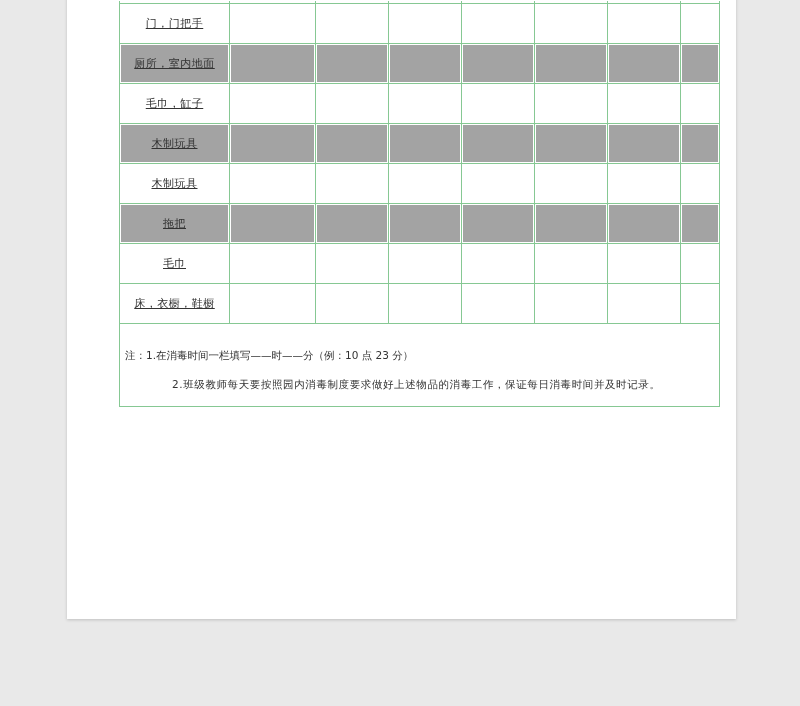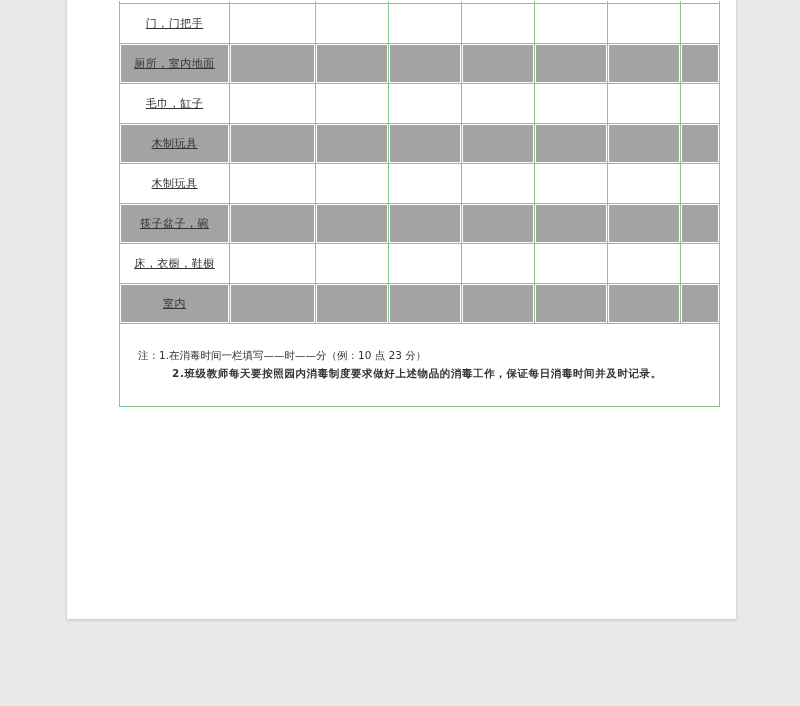--- a/index.html
+++ b/index.html
@@ -34,22 +34,22 @@
       box-shadow: inset 0 0 0 1px #ffffff;
     }
     .tbl td.label { letter-spacing: 0.5px; text-decoration: underline; }
     .notes-cell {
       height: 82px !important;
       text-align: left !important;
       vertical-align: top !important;
       padding: 0 !important;
       position: relative;
     }
-    .note1 { position: absolute; left: 18px; top: 25px; font-size: 10.5px; color: #333; white-space: nowrap; }
-    .note2 { position: absolute; left: 52px; top: 43px; font-size: 10.5px; color: #333; white-space: nowrap; letter-spacing: 0.6px; font-weight: bold; }
+    .note1 { position: absolute; left: 5px; top: 25px; font-size: 10.5px; color: #333; white-space: nowrap; }
+    .note2 { position: absolute; left: 52px; top: 54px; font-size: 10.5px; color: #333; white-space: nowrap; letter-spacing: 0.6px; }
   </style>
 </head>
 <body>
 
 <div class="page">
   <table class="tbl">
     <colgroup>
       <col style="width:110px">
         <col style="width:86px">
         <col style="width:73px">
@@ -114,41 +114,41 @@
           <td class="label">木制玩具</td>
           <td></td>
           <td></td>
           <td></td>
           <td></td>
           <td></td>
           <td></td>
           <td></td>
         </tr>
       <tr class="shade">
-          <td class="label">筷子盆子，碗</td>
+          <td class="label">拖把</td>
+          <td></td>
+          <td></td>
+          <td></td>
+          <td></td>
+          <td></td>
+          <td></td>
+          <td></td>
+        </tr>
+      <tr>
+          <td class="label">毛巾</td>
           <td></td>
           <td></td>
           <td></td>
           <td></td>
           <td></td>
           <td></td>
           <td></td>
         </tr>
       <tr>
           <td class="label">床，衣橱，鞋橱</td>
-          <td></td>
-          <td></td>
-          <td></td>
-          <td></td>
-          <td></td>
-          <td></td>
-          <td></td>
-        </tr>
-      <tr class="shade">
-          <td class="label">室内</td>
           <td></td>
           <td></td>
           <td></td>
           <td></td>
           <td></td>
           <td></td>
           <td></td>
         </tr>
       <tr>
         <td colspan="8" class="notes-cell">

